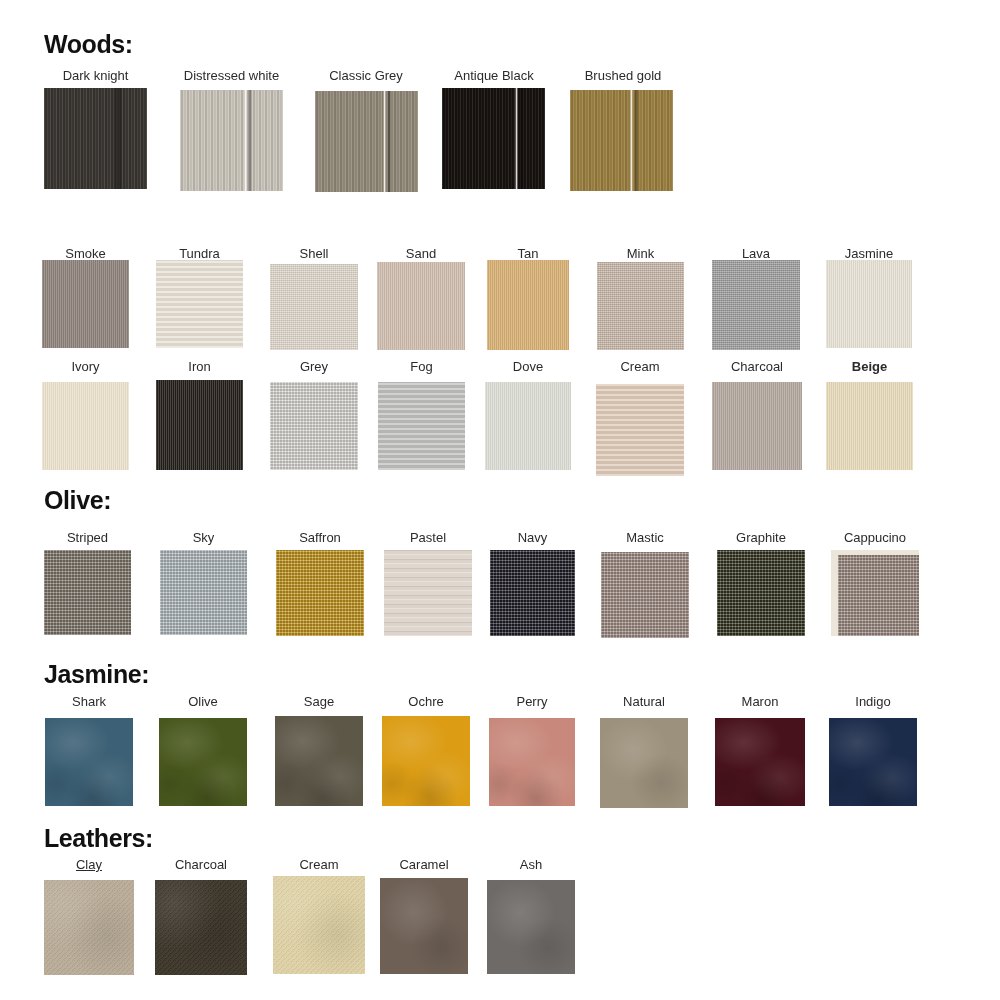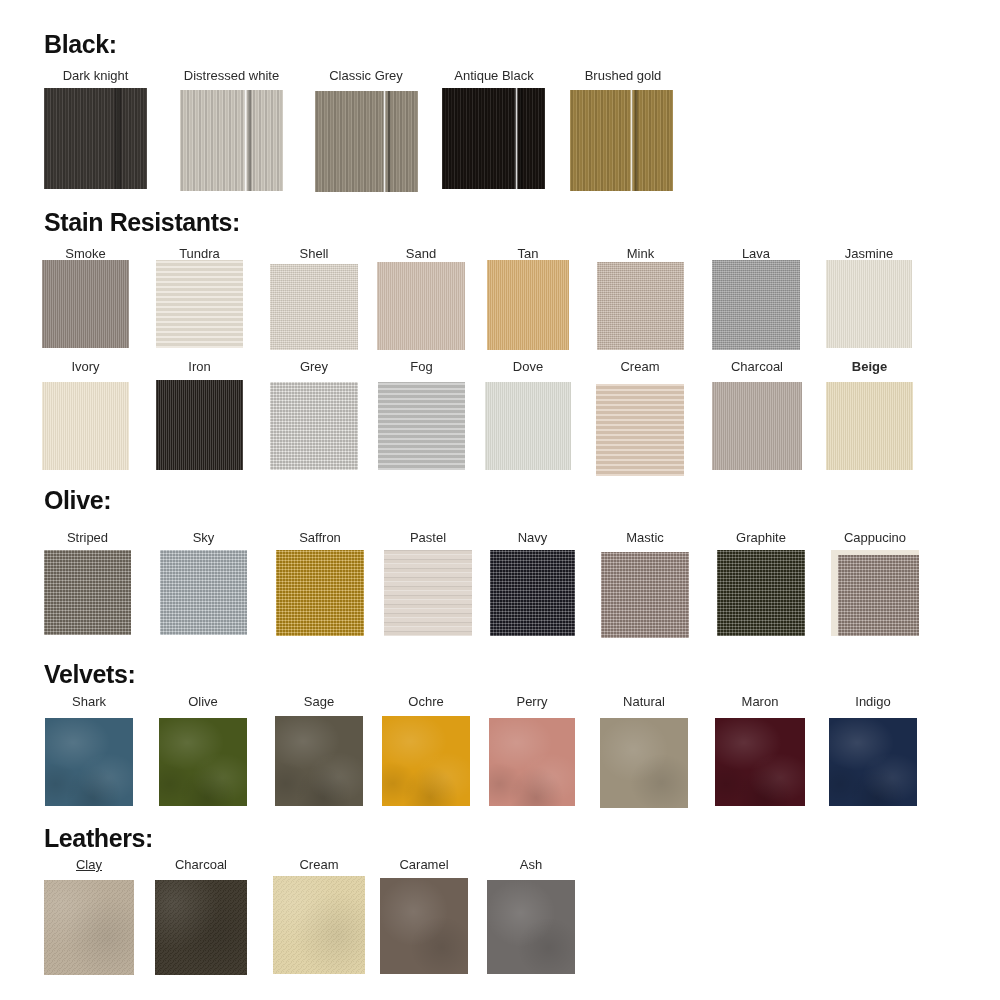--- a/index.html
+++ b/index.html
@@ -120,21 +120,21 @@
   }
   .edge-light {
     position: absolute;
     background: #ece6da;
   }
 </style>
 </head>
 <body>
 
 <div id="sheet">
-    <div class="section-heading" style="top: 30px;">Black:</div>
+    <div class="section-heading" style="top: 30px;">Woods:</div>
     <div class="swatch-cell" style="left: 44px; top: 68px; width: 103px;">
       <div class="swatch-label" style="top: 0px;">Dark knight</div>
     </div>
     <div class="swatch-chip" style="left: 44px; top: 88px; width: 103px; height: 101px;">
       <div class="chip-inner tex-wood" style="background: rgb(59, 55, 51);"></div>
       <div class="wood-groove-dark" style="left: 70px;"></div>
       <div class="wood-groove-dark" style="left: 74px;"></div>
     </div>
     <div class="swatch-cell" style="left: 164px; top: 68px; width: 135px;">
       <div class="swatch-label" style="top: 0px;">Distressed white</div>
@@ -161,21 +161,20 @@
       <div class="wood-groove-dark" style="left: 77px;"></div>
     </div>
     <div class="swatch-cell" style="left: 563px; top: 68px; width: 120px;">
       <div class="swatch-label" style="top: 0px;">Brushed gold</div>
     </div>
     <div class="swatch-chip" style="left: 570px; top: 90px; width: 103px; height: 101px;">
       <div class="chip-inner tex-wood" style="background: rgb(157, 130, 67);"></div>
       <div class="wood-groove" style="left: 60px;"></div>
       <div class="wood-groove-dark" style="left: 64px;"></div>
     </div>
-    <div class="section-heading" style="top: 208px;">Stain Resistants:</div>
     <div class="swatch-cell" style="left: 42px; top: 246px; width: 87px;">
       <div class="swatch-label" style="top: 0px;">Smoke</div>
     </div>
     <div class="swatch-chip" style="left: 42px; top: 260px; width: 87px; height: 88px;">
       <div class="chip-inner tex-fine" style="background: rgb(140, 129, 121);"></div>
     </div>
     <div class="swatch-cell" style="left: 156px; top: 246px; width: 87px;">
       <div class="swatch-label" style="top: 0px;">Tundra</div>
     </div>
     <div class="swatch-chip" style="left: 156px; top: 260px; width: 87px; height: 88px;">
@@ -309,21 +308,21 @@
       <div class="chip-inner tex-linen" style="background: rgb(50, 50, 31);"></div>
     </div>
     <div class="swatch-cell" style="left: 831px; top: 530px; width: 88px;">
       <div class="swatch-label" style="top: 0px;">Cappucino</div>
     </div>
     <div class="swatch-chip" style="left: 831px; top: 550px; width: 88px; height: 86px;">
       <div class="edge-light" style="left: 0px; top: 0px; width: 88px; height: 5px;"></div>
       <div class="edge-light" style="left: 0px; top: 0px; width: 7px; height: 86px;"></div>
       <div class="chip-inner tex-linen" style="background: rgb(156, 139, 130); left: 7px; top: 5px;"></div>
     </div>
-    <div class="section-heading" style="top: 660px;">Velvets:</div>
+    <div class="section-heading" style="top: 660px;">Jasmine:</div>
     <div class="swatch-cell" style="left: 45px; top: 694px; width: 88px;">
       <div class="swatch-label" style="top: 0px;">Shark</div>
     </div>
     <div class="swatch-chip" style="left: 45px; top: 718px; width: 88px; height: 88px;">
       <div class="chip-inner tex-velvet" style="background: rgb(60, 96, 117);"></div>
     </div>
     <div class="swatch-cell" style="left: 159px; top: 694px; width: 88px;">
       <div class="swatch-label" style="top: 0px;">Olive</div>
     </div>
     <div class="swatch-chip" style="left: 159px; top: 718px; width: 88px; height: 88px;">

